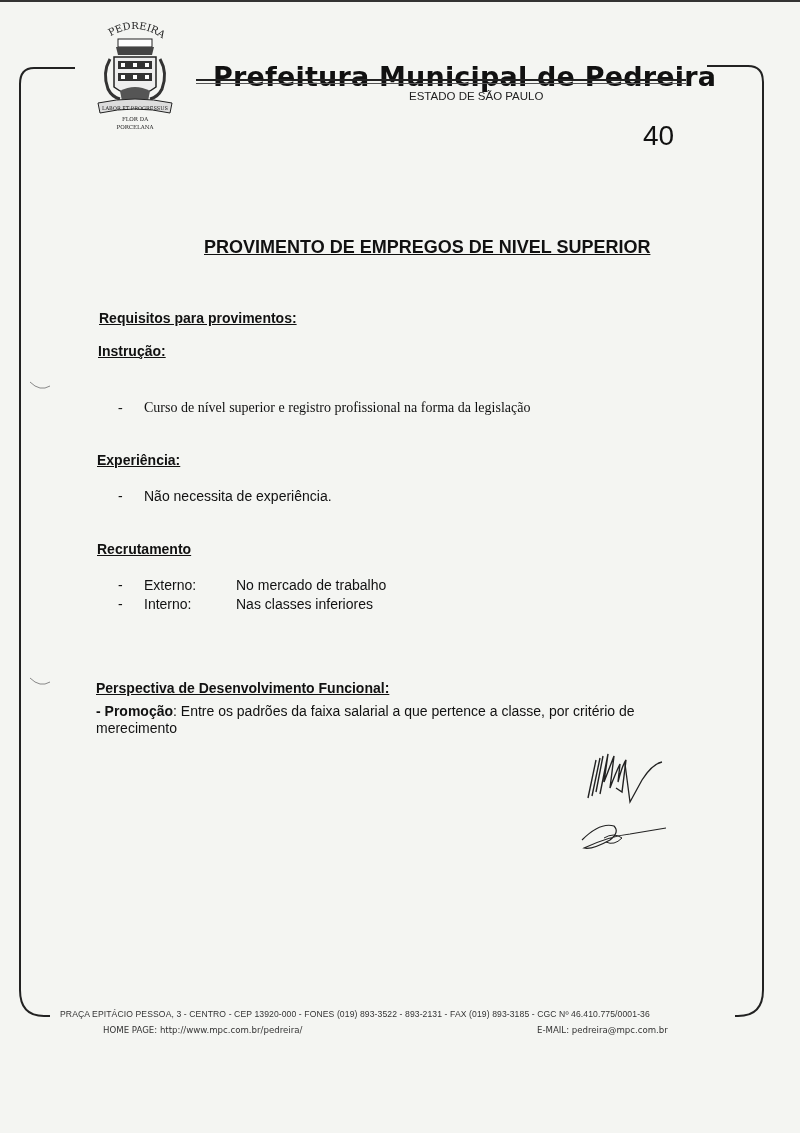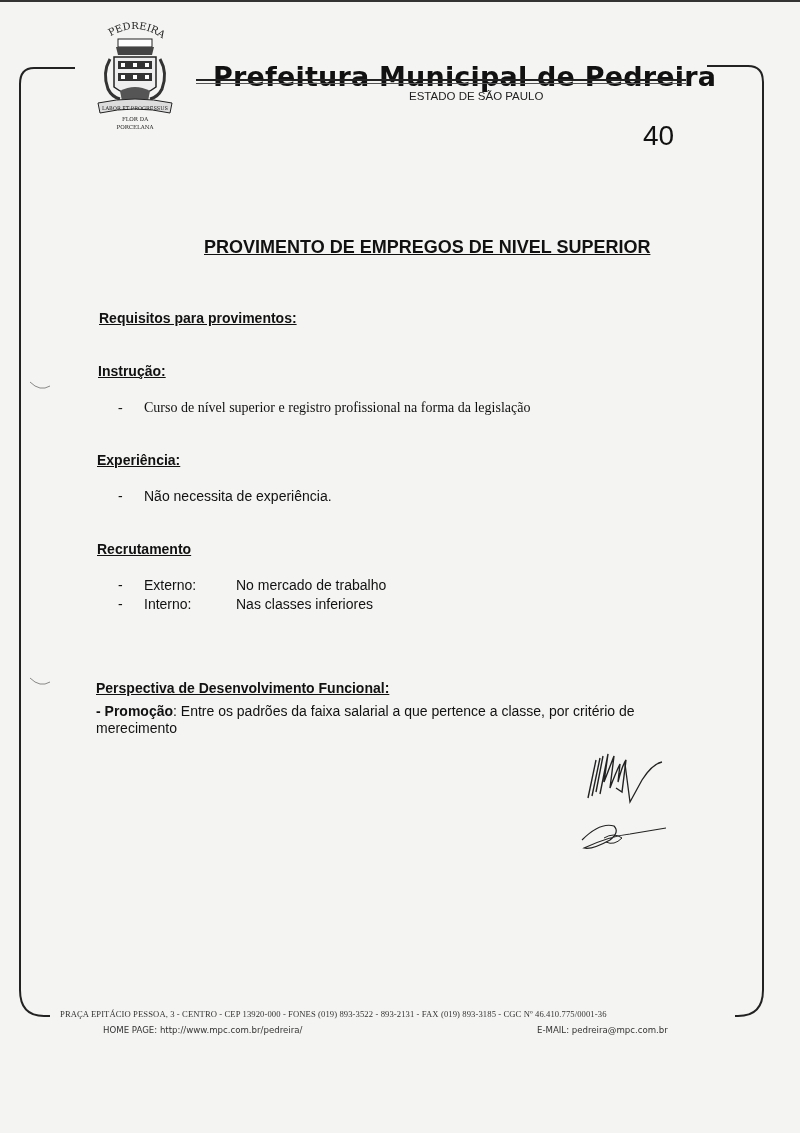--- a/index.html
+++ b/index.html
@@ -28,21 +28,21 @@
   .sec { position: absolute; font-size: 14px; font-weight: bold; text-decoration: underline; white-space: nowrap; margin: 0; text-align: right; }
   .item { position: absolute; font-size: 14px; white-space: nowrap; }
   .dash { display: inline-block; width: 26px; padding-left: 0; }
   .rec-label { display: inline-block; width: 92px; }
   .promo { position: absolute; left: 96px; top: 703px; width: 560px; font-size: 14px; line-height: 17px; }
   .promo b { font-weight: bold; }
   .signature { position: absolute; left: 570px; top: 752px; width: 110px; height: 110px; }
   .punch { position: absolute; }
   .footer1 {
     position: absolute; left: 60px; top: 1009px; font-size: 8.6px; color: #333;
-    font-family: Liberation Serif, serif; white-space: nowrap; letter-spacing: 0.1px;
+    font-family: Liberation Sans, sans-serif; white-space: nowrap; letter-spacing: 0.1px;
   }
   .footer2 { position: absolute; left: 103px; top: 1025px; font-size: 8.6px; color: #333; font-family: "DejaVu Sans", sans-serif; white-space: nowrap; }
   .footer3 { position: absolute; left: 537px; top: 1025px; font-size: 8.6px; color: #333; font-family: "DejaVu Sans", sans-serif; white-space: nowrap; }
 </style>
 </head>
 <body>
 
 <div class="topline"></div>
 
 <svg class="frame" viewBox="0 0 800 1133">
@@ -78,21 +78,21 @@
 <h1 class="title">Prefeitura Municipal de Pedreira</h1>
 <div class="title-rule1"></div>
 <div class="title-rule2"></div>
 <div class="subtitle">ESTADO DE SÃO PAULO</div>
 <div class="page-num">40</div>
 
 <h2 class="doc-heading">PROVIMENTO DE EMPREGOS DE NIVEL SUPERIOR</h2>
 
 <h3 class="sec" style="left:99px; top:310px;">Requisitos para provimentos:</h3>
 
-<h3 class="sec" style="left:98px; top:363px;">Instrução:</h3>
+<h3 class="sec" style="left:98px; top:343px;">Instrução:</h3>
 <div class="item" style="left:118px; top:400px;font-family:Liberation Serif, serif;">
   <span class="dash">-</span><span>Curso de nível superior e registro profissional na forma da legislação</span>
 </div>
 
 <h3 class="sec" style="left:97px; top:452px;">Experiência:</h3>
 <div class="item" style="left:118px; top:488px;">
   <span class="dash">-</span><span>Não necessita de experiência.</span>
 </div>
 
 <h3 class="sec" style="left:97px; top:541px;">Recrutamento</h3>

